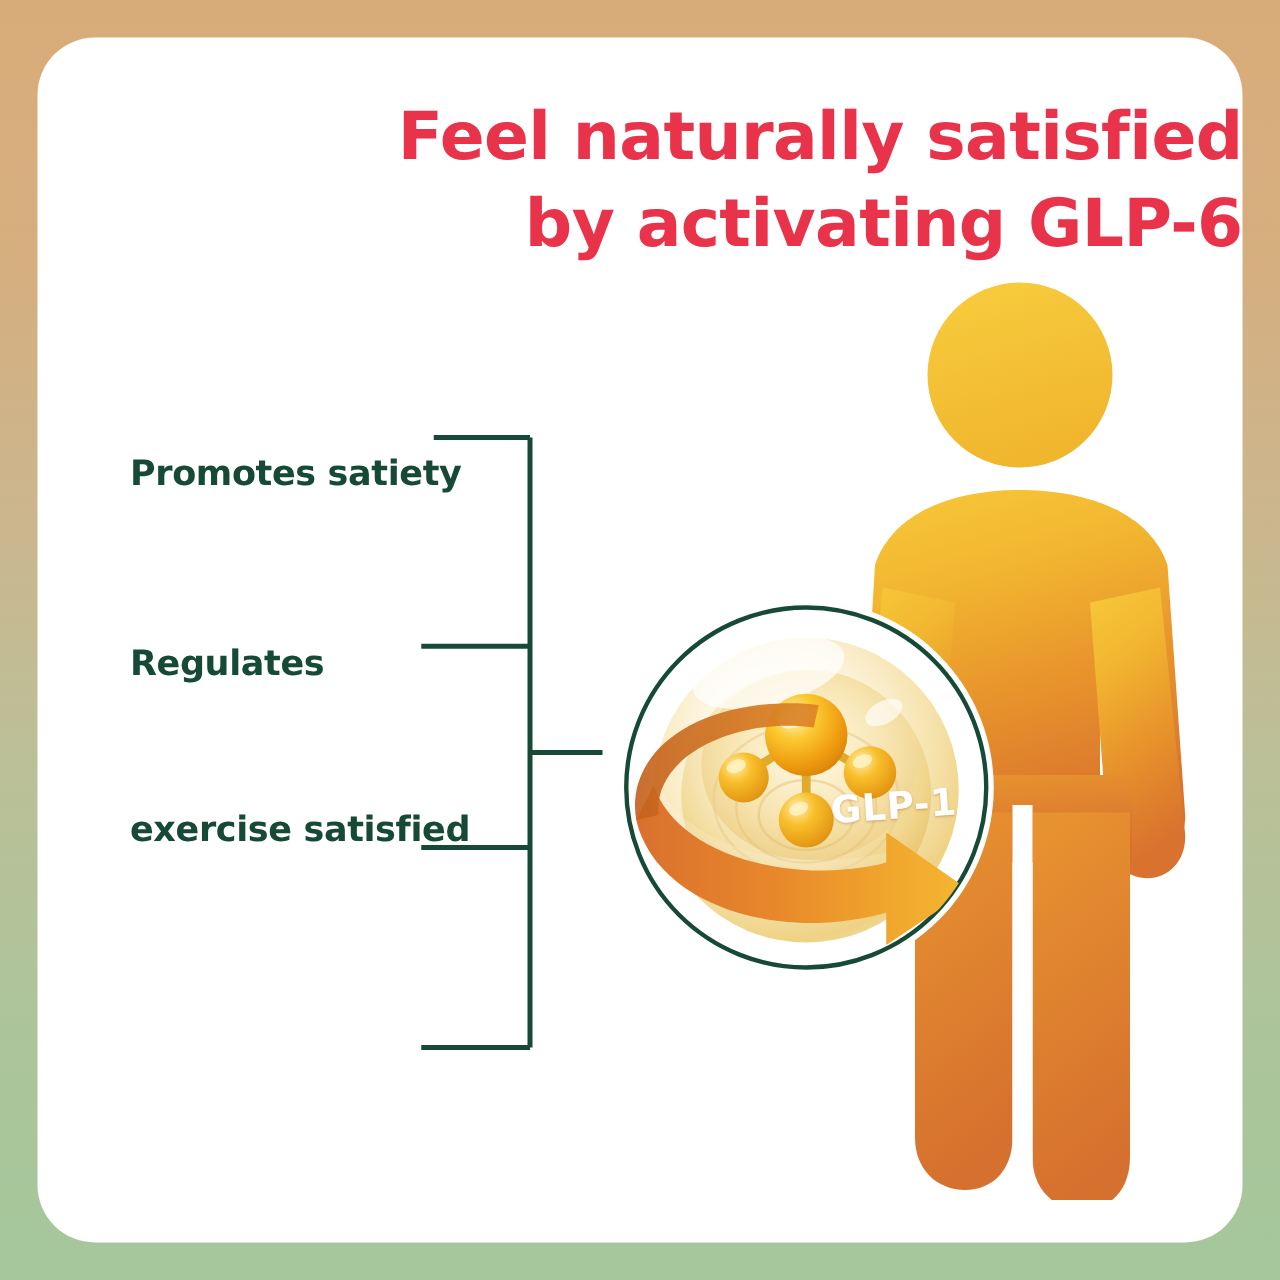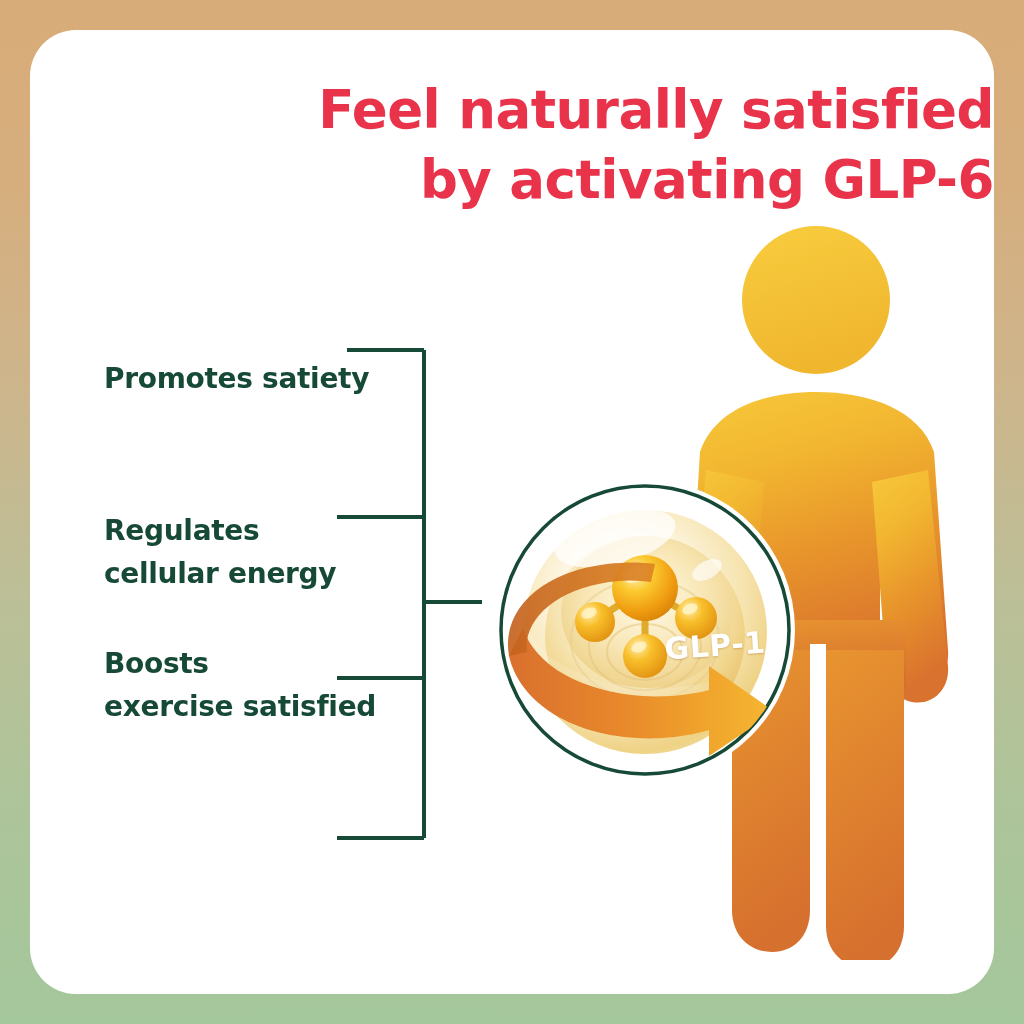--- a/index.html
+++ b/index.html
@@ -143,25 +143,23 @@
 
       <path d="M394,572 L452,572" stroke="#164a36" stroke-width="4" fill="none"></path>
     </svg>
 
     <div class="benefit" id="benefit-0">
       <span class="bl">Promotes satiety</span>
     </div>
 
     <div class="benefit" id="benefit-1">
       <span class="bl">Regulates</span>
-      <span class="bl">cellular energy</span>
     </div>
 
     <div class="benefit" id="benefit-2">
-      <span class="bl">Boosts</span>
       <span class="bl">exercise satisfied</span>
     </div>
 
 
     <div id="figure-wrap">
       <svg viewBox="0 0 290 740" width="290" height="740">
         <defs>
           <linearGradient id="bodyGrad" x1="0" y1="0" x2="0.25" y2="1">
             <stop offset="0%" stop-color="#f7c93a"></stop>
             <stop offset="30%" stop-color="#f2b630"></stop>

